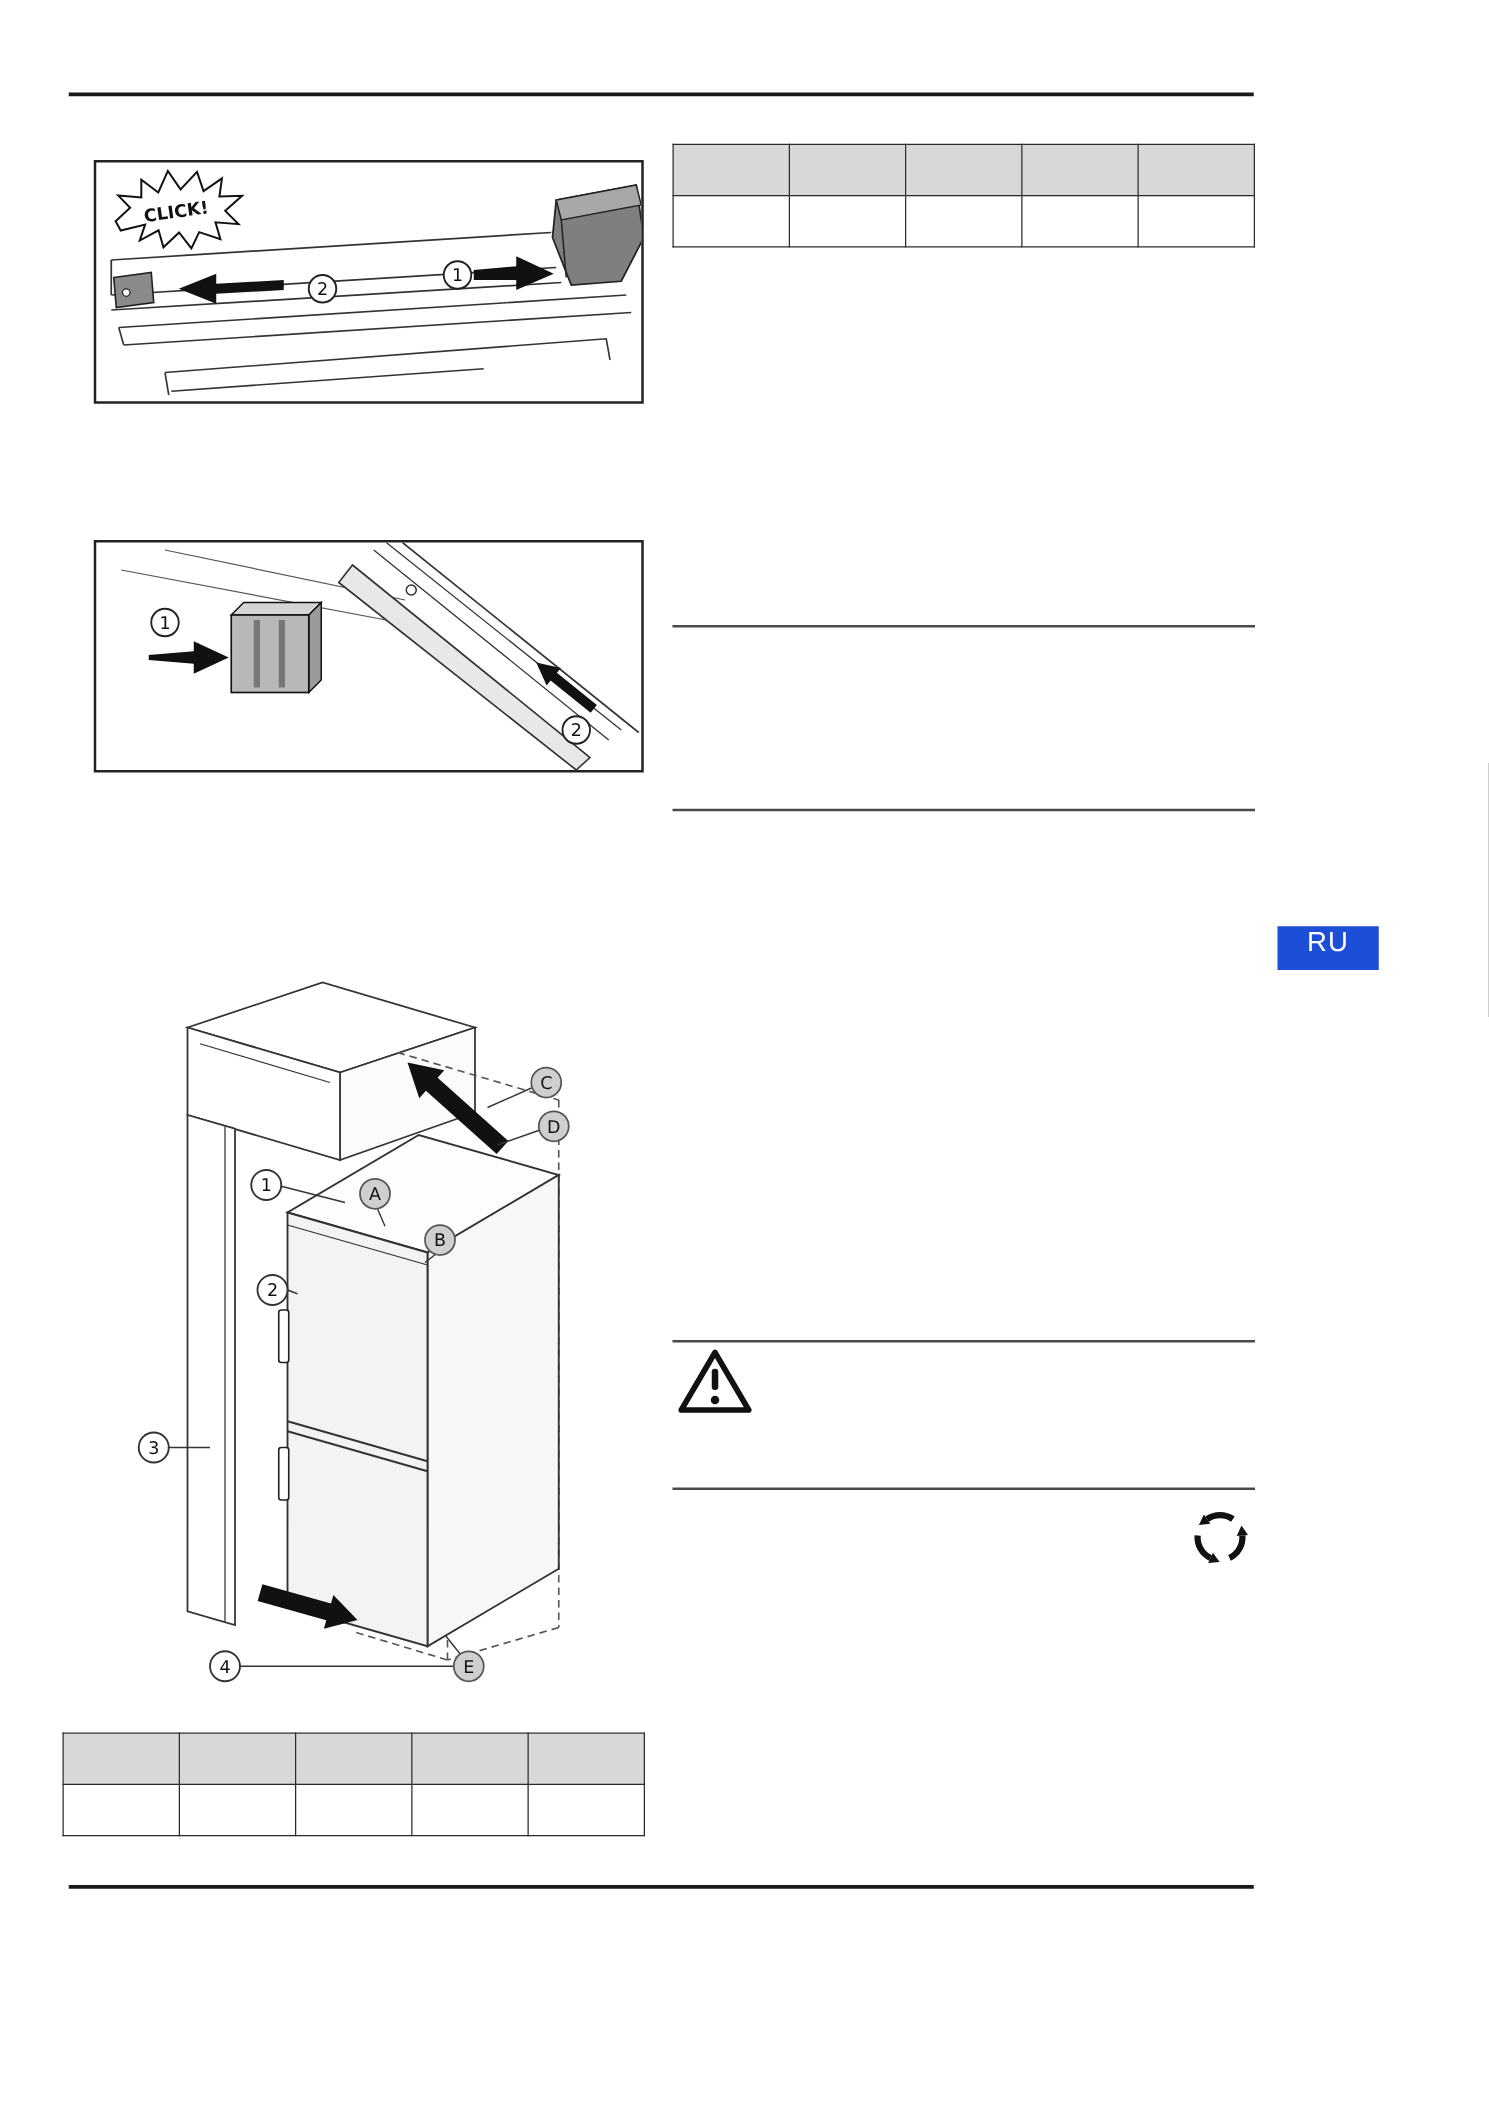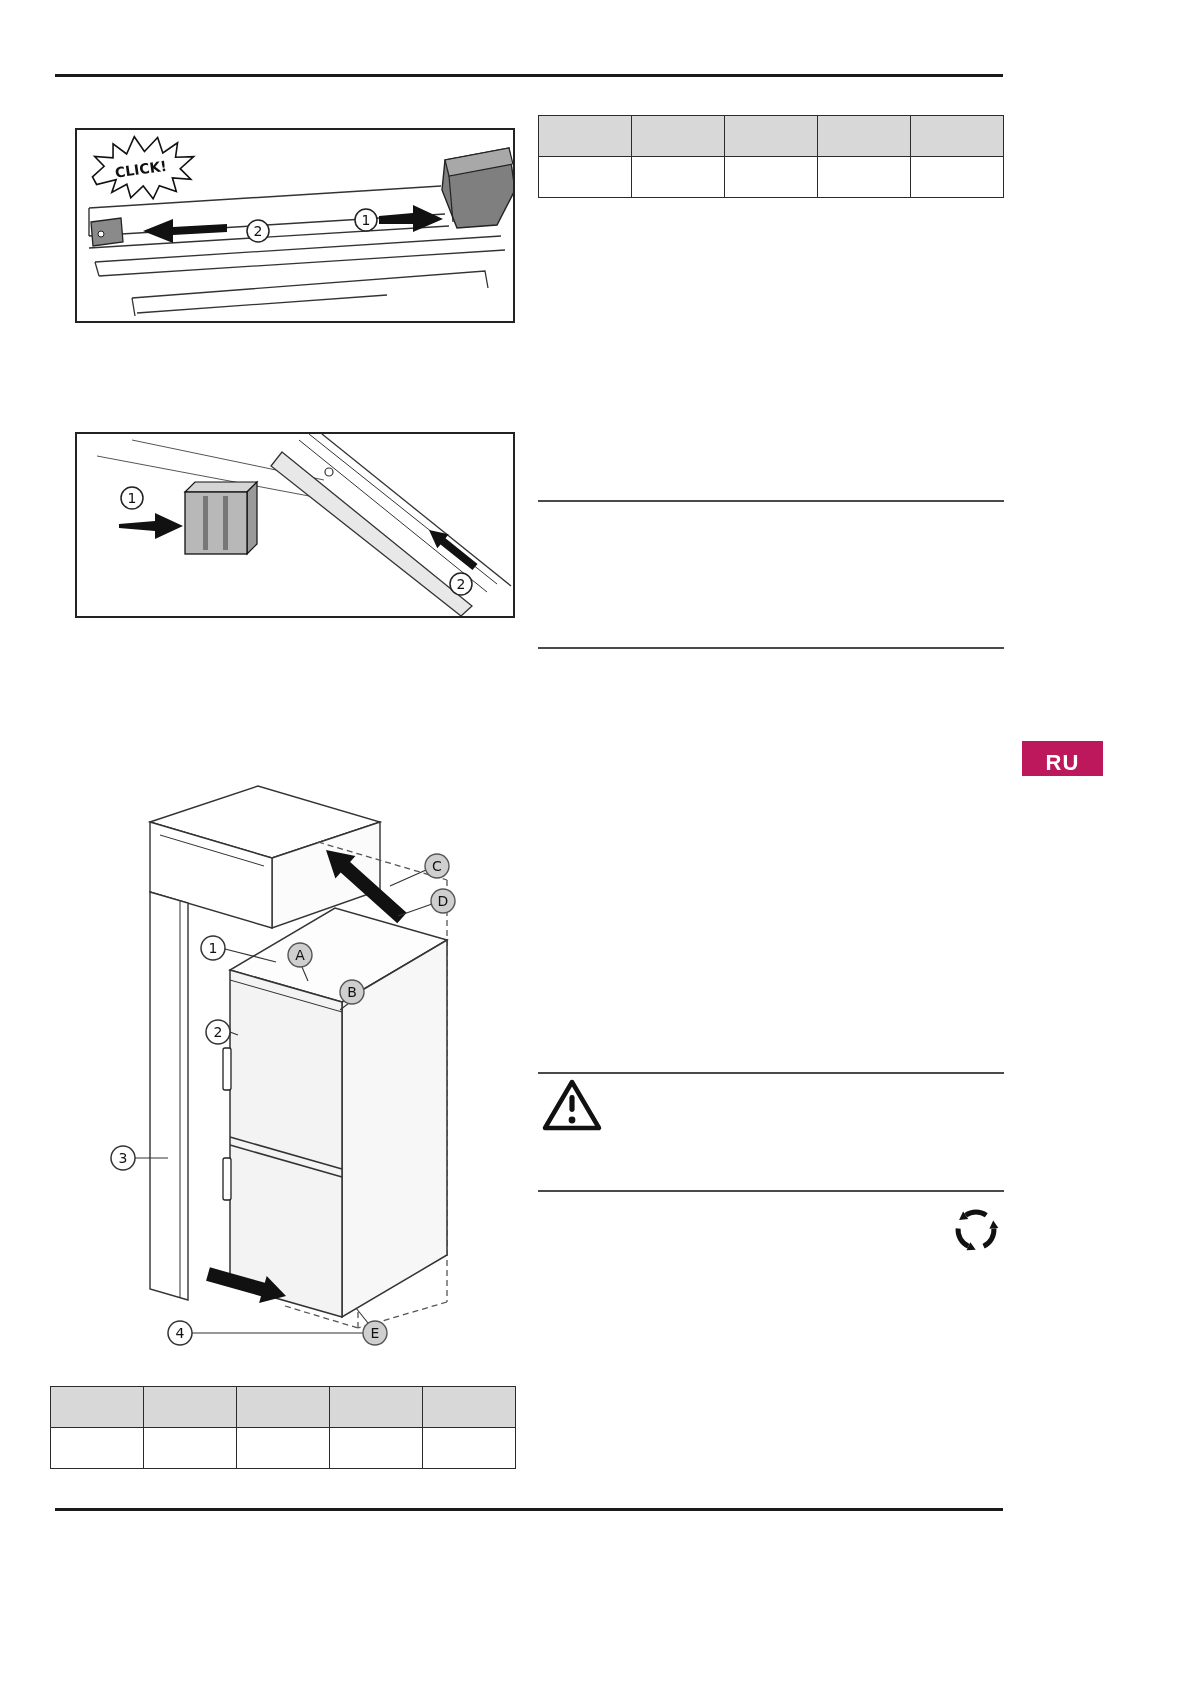--- a/index.html
+++ b/index.html
@@ -9,22 +9,22 @@
   }
   .abs{position:absolute;}
   .rule-thick{background:#1a1a1a;height:3px;}
   .rule-thin{background:#4a4a4a;height:2px;}
   .figbox{border:2px solid #222;background:#fff;box-sizing:border-box;}
   table.spec{border-collapse:collapse;table-layout:fixed;width:100%;height:100%;}
   table.spec td{border:1.5px solid #2b2b2b;height:36px;font-size:12px;padding:2px 6px;
     vertical-align:middle;text-align:center;color:#111;}
   table.spec tr.hdr td{background:#d8d8d8;}
   .ru-tab{
-    background:#be185d;color:#fff;display:flex;align-items:flex-end;justify-content:center;
-    font-weight:bold;font-size:22px;letter-spacing:1px;font-family:"Liberation Sans", sans-serif;
+    background:#1d4ed8;color:#fff;display:flex;align-items:flex-start;justify-content:center;
+    font-weight:normal;font-size:22px;letter-spacing:1px;font-family:"Liberation Sans", sans-serif;
   }
   svg text{font-family:"DejaVu Sans", "Liberation Sans", sans-serif;}
   .lbl{font-size:14px;fill:#111;}
   .clicktxt{font-size:14px;font-weight:bold;fill:#111;}
 </style>
 </head>
 <body>
 
 <div class="page">
 

